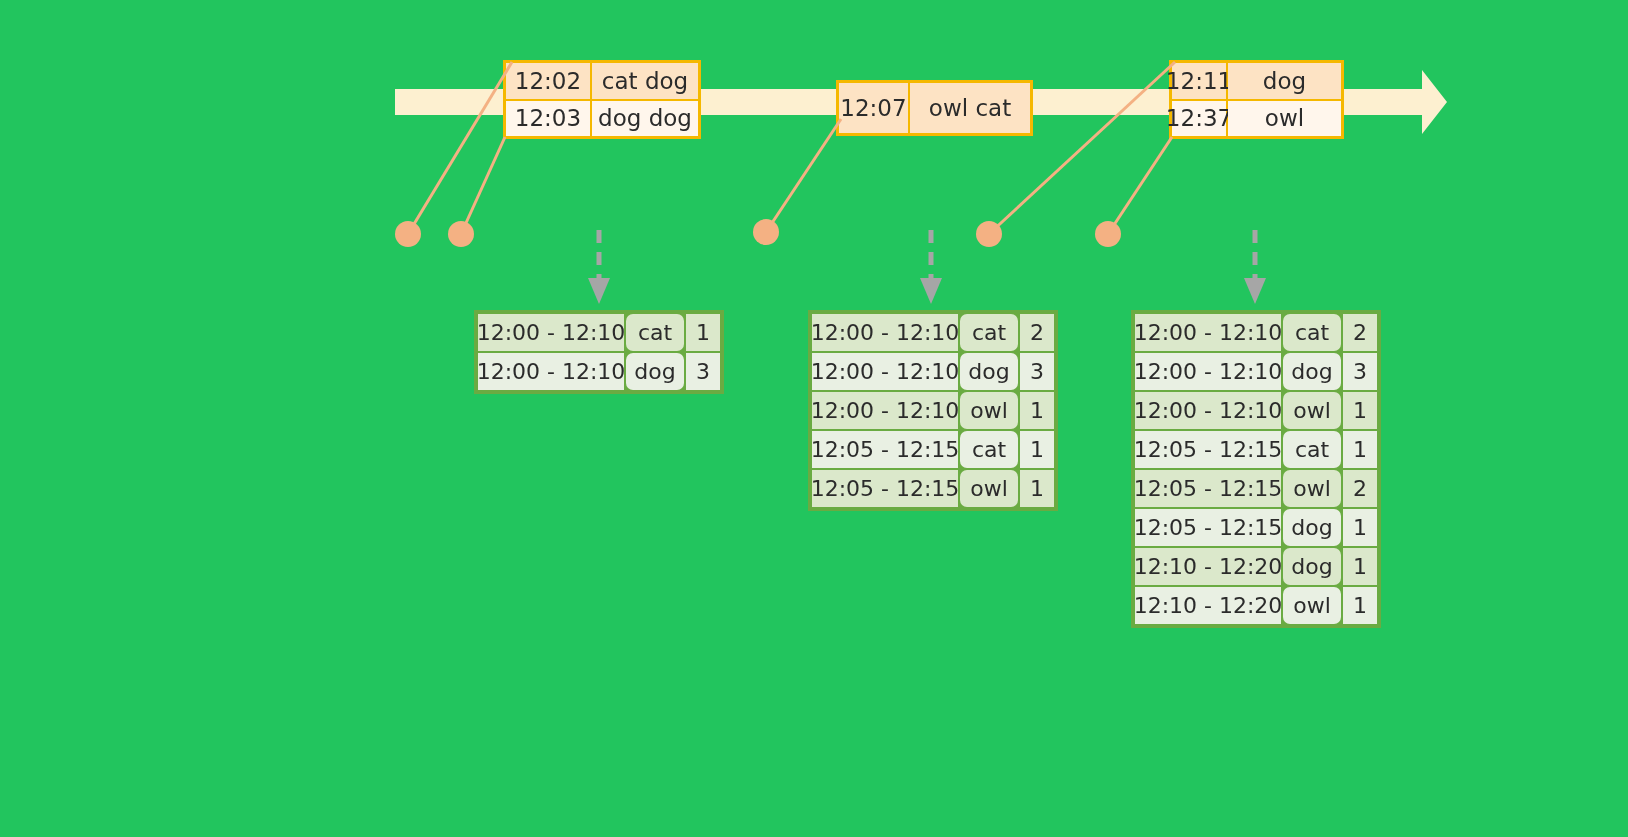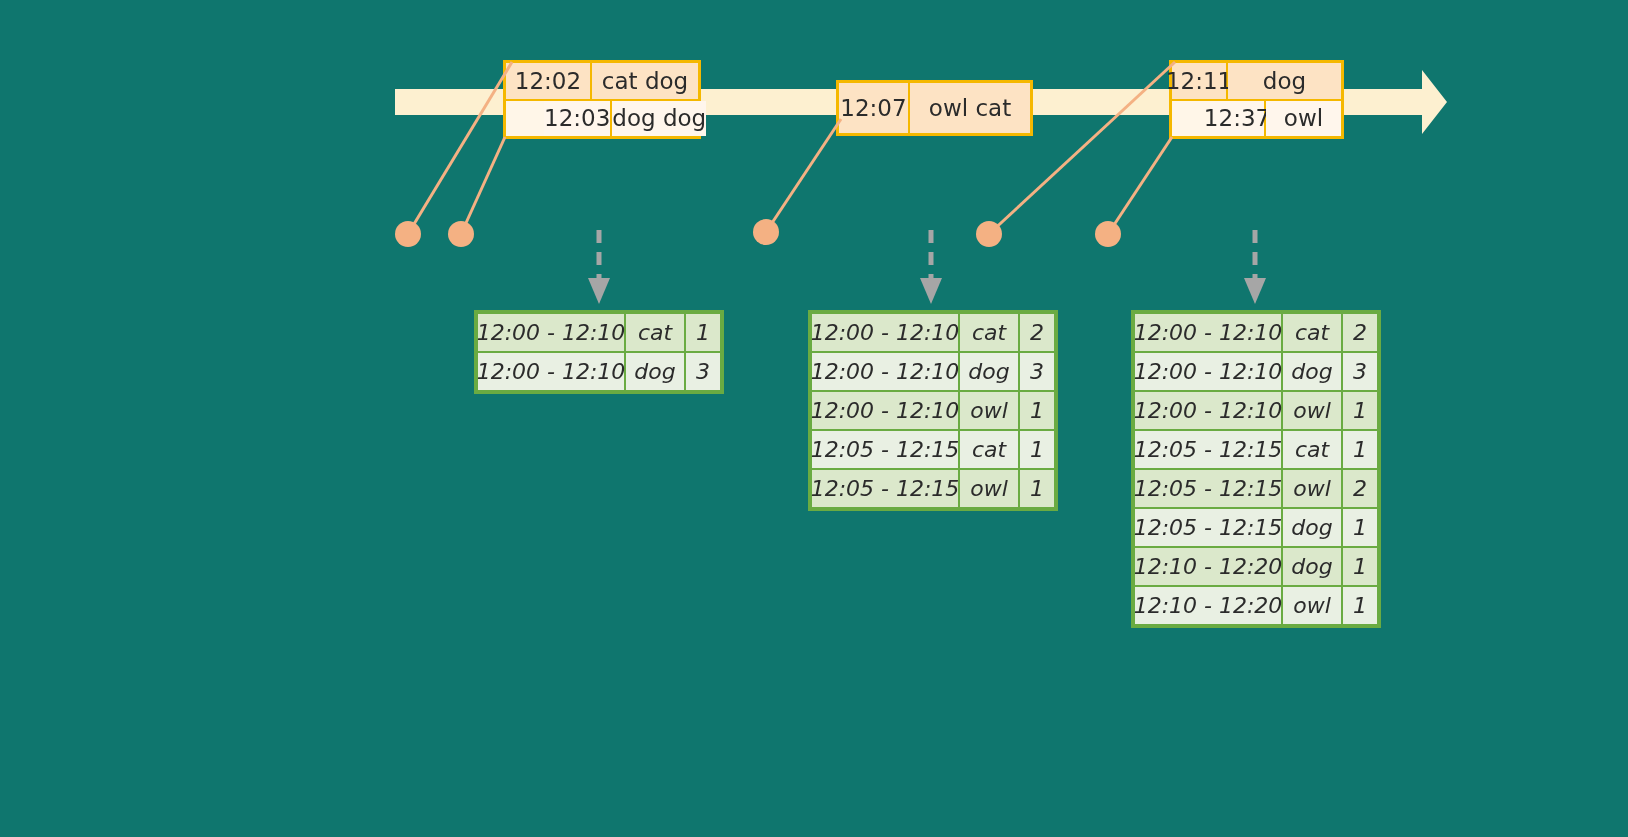--- a/index.html
+++ b/index.html
@@ -8,21 +8,21 @@
     padding: 0;
     background: #000000;
   }
   body {
     font-family: "DejaVu Sans", "Liberation Sans", sans-serif;
   }
   #canvas {
     position: relative;
     width: 1628px;
     height: 837px;
-    background: #0f766e;
+    background: #22c55e;
     overflow: hidden;
   }
 
   
   .timeline-bar {
     position: absolute;
     left: 395px;
     top: 89px;
     width: 1020px;
     height: 26px;
@@ -44,21 +44,21 @@
     box-sizing: border-box;
     display: flex;
     flex-direction: column;
     background: #fff6e8;
   }
   .evt-row {
     display: flex;
     flex: 1 1 auto;
     min-height: 0;
   }
-  .evt-row + .evt-row { border-top: 2px solid #f5b800; padding-left: 38px; }
+  .evt-row + .evt-row { border-top: 2px solid #f5b800; }
   .evt-time, .evt-words {
     display: flex;
     align-items: center;
     justify-content: center;
     font-size: 23px;
     color: #2b2b2b;
     box-sizing: border-box;
     white-space: nowrap;
   }
   .evt-time {
@@ -102,25 +102,24 @@
   .res-row:last-child { margin-bottom: 0; }
   .res-cell {
     display: flex;
     align-items: center;
     justify-content: center;
     font-size: 22px;
     color: #2b2b2b;
     box-sizing: border-box;
     margin-right: 2px;
     white-space: nowrap;
-    font-style: italic;
   }
   .res-cell:last-child { margin-right: 0; }
   .c-window { width: 146px; }
-  .c-key    { width: 58px; }
+  .c-key    { width: 58px; border-radius: 7px; }
   .c-count  { width: 34px; }
   .row-a .res-cell { background: #dbe8cb; }
   .row-b .res-cell { background: #e9f0e3; }
 
   #res-table-1 { left: 474px;  top: 310px; width: 250px; }
   #res-table-2 { left: 808px;  top: 310px; width: 250px; }
   #res-table-3 { left: 1131px; top: 310px; width: 250px; }
 </style>
 </head>
 <body>

